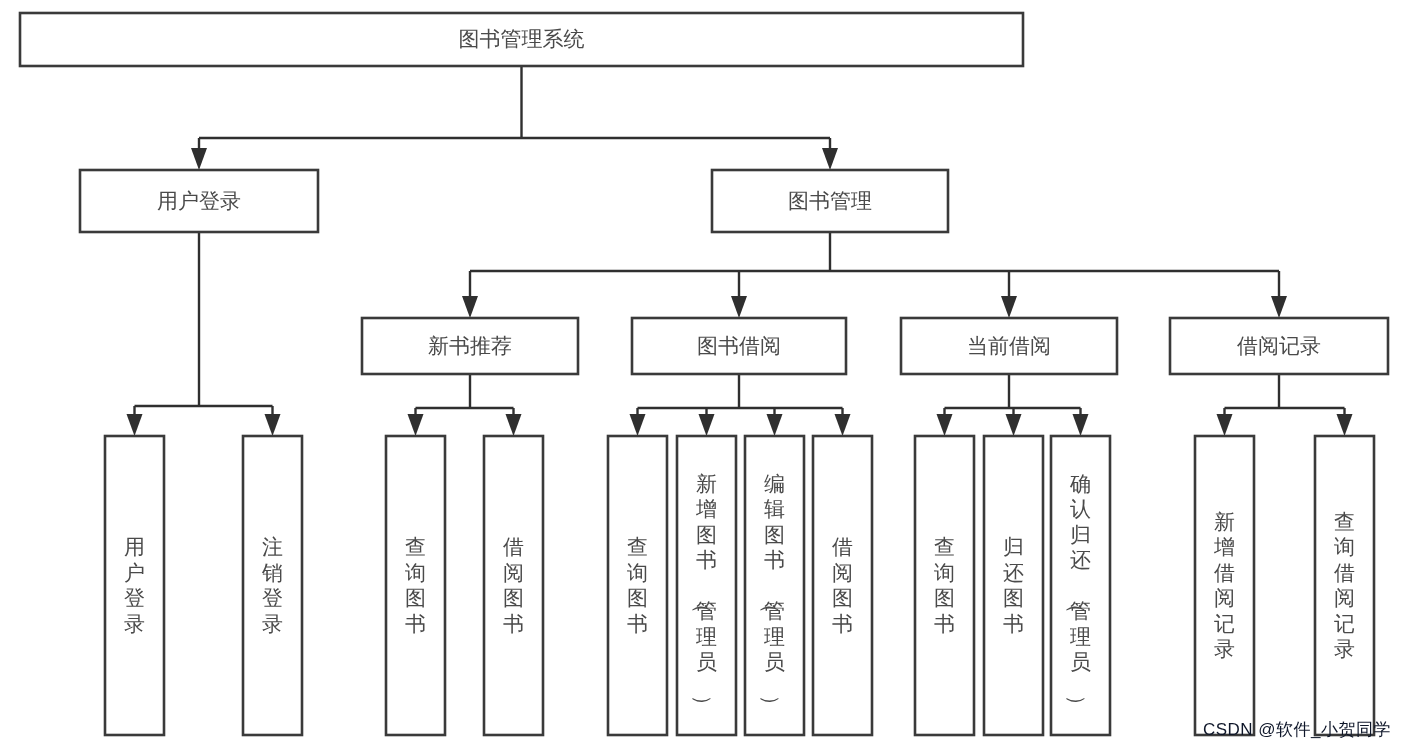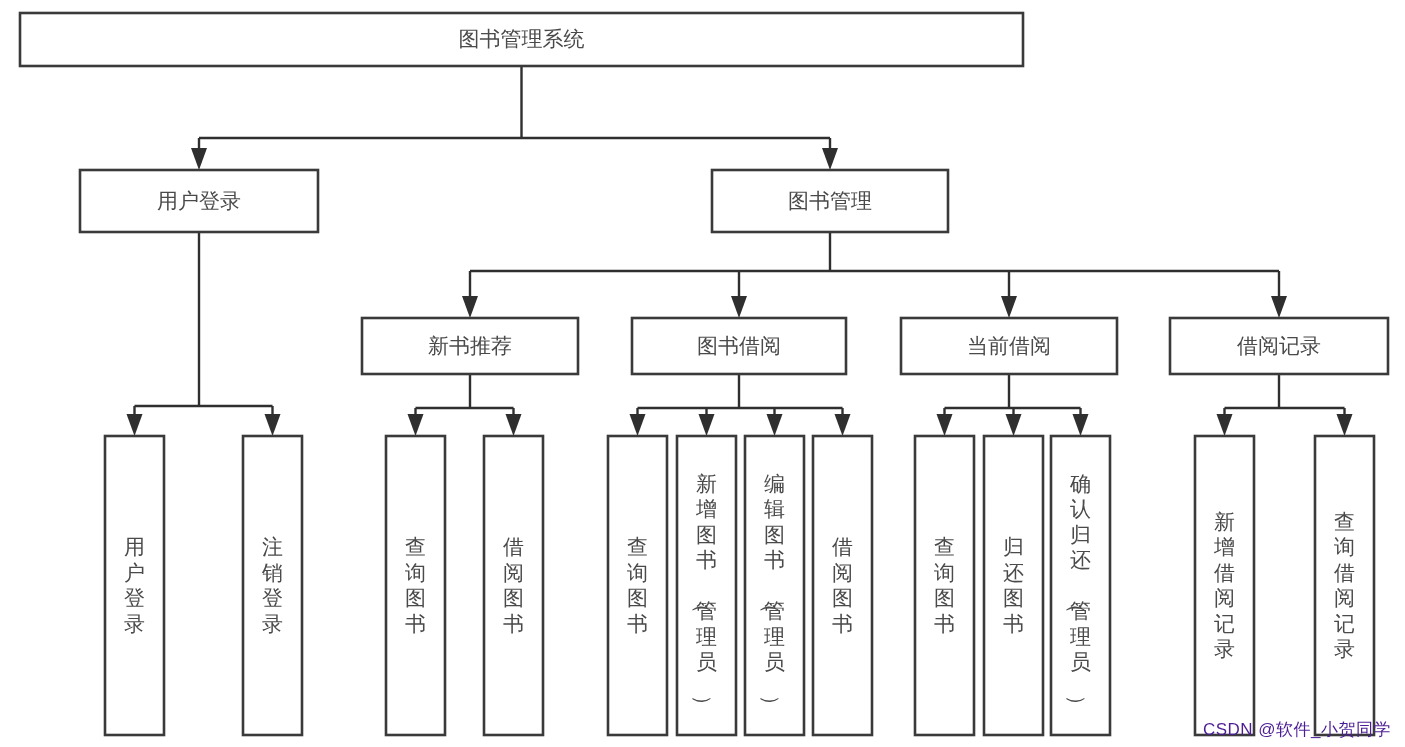--- a/index.html
+++ b/index.html
@@ -53,21 +53,21 @@
   .arrow-head {
     fill: #2f2f2f;
     stroke: none;
   }
   .watermark {
     position: absolute;
     right: 14px;
     bottom: 6px;
     font-family: "Liberation Sans", "DejaVu Sans", sans-serif;
     font-size: 17px;
-    color: #4c1d95;
+    color: #0f172a;
     letter-spacing: 0.5px;
     white-space: nowrap;
     pointer-events: none;
   }
 </style>
 </head>
 <body>
 
 <div id="diagram-root">
   <svg id="flow" viewBox="0 0 1405 747">

